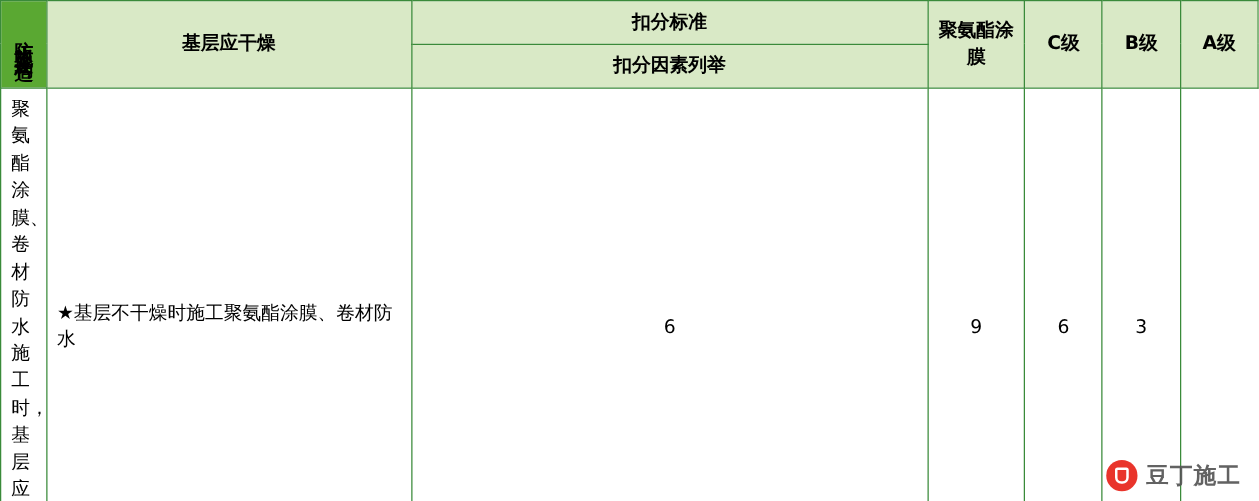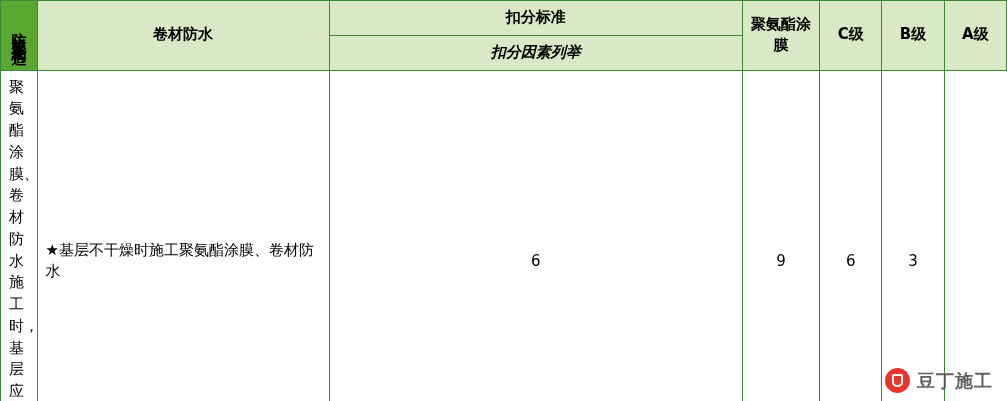--- a/index.html
+++ b/index.html
@@ -35,21 +35,20 @@
     text-align:center;
     font-weight:bold;
     font-size:16px;
     color:#000;
   }
   .hdr-sub{
     background:#d9e9c6;
     text-align:center;
     font-weight:bold;
     font-size:16px;
-    font-style:italic;
   }
   .sidecell{
     background:#5aa832;
     color:#ffffff;
     font-weight:bold;
     font-size:17px;
     text-align:center;
     width:34px;
     padding:4px 2px;
   }
@@ -65,21 +64,21 @@
   .c-item{ width:272px; text-align:left; }
   .c-std{ width:385px; text-align:left; }
   .c-num{ width:72px; text-align:center; font-size:16px;}
   .c-lv{ width:58px; text-align:center; font-size:16px;}
   .red{ color:#e8231a; }
   .wm{
     position:absolute;
     right:14px;
     bottom:8px;
     display:flex;
-    align-items:flex-end;
+    align-items:flex-start;
     gap:7px;
     opacity:.92;
     pointer-events:none;
   }
   .wm-logo{
     width:25px;height:25px;border-radius:50%;
     background:#e8231a;
     position:relative;
     flex:0 0 auto;
   }
@@ -110,21 +109,21 @@
       <col style="width:72px">
       <col style="width:58px">
       <col style="width:58px">
       <col style="width:58px">
     </colgroup>
     <thead>
       <tr>
         <td class="sidecell" rowspan="8">
           <span class="vtext">防水施工及构造</span>
         </td>
-        <td class="hdr" rowspan="2">卷材防水</td>
+        <td class="hdr" rowspan="2">基层应干燥</td>
         <td class="hdr">扣分标准</td>
         <td class="hdr" rowspan="2">聚氨酯涂膜</td>
         <td class="hdr" rowspan="2">C级</td>
         <td class="hdr" rowspan="2">B级</td>
         <td class="hdr" rowspan="2">A级</td>
       </tr>
       <tr>
         <td class="hdr-sub">扣分因素列举</td>
       </tr>
     </thead>

